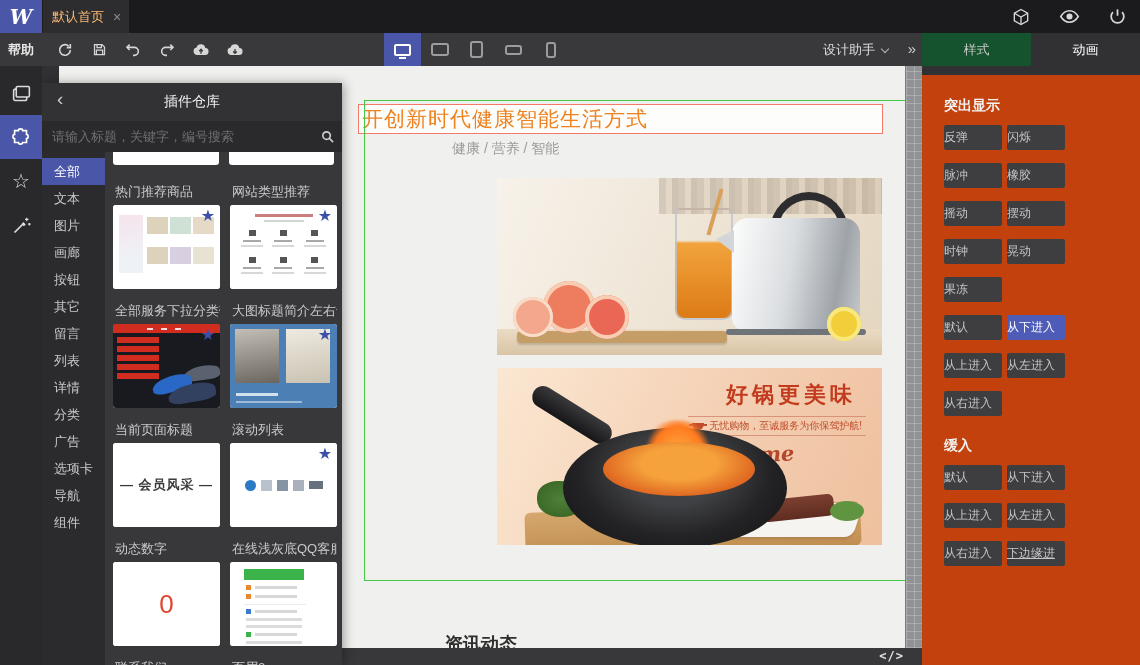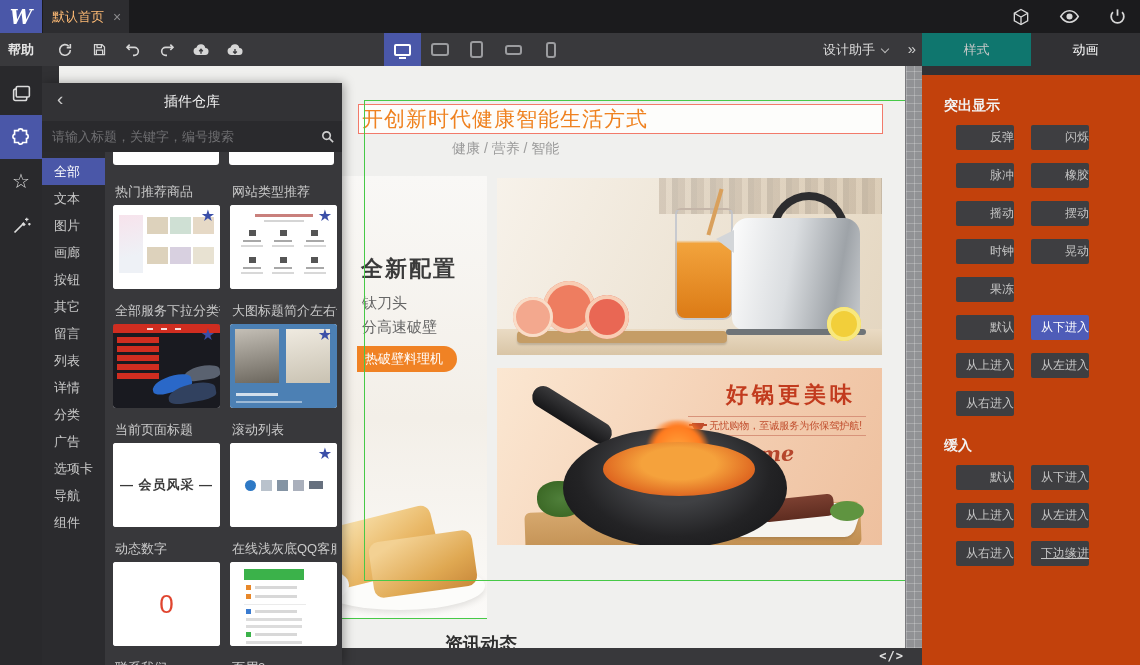--- a/index.html
+++ b/index.html
@@ -35,21 +35,21 @@
   .ic-pl{width:17px;height:10px;border:2px solid currentColor;border-radius:3px}
   .ic-pp{width:10px;height:16px;border:2px solid currentColor;border-radius:3px}
   .assistant{position:absolute;right:34px;top:0;height:33px;line-height:33px;color:#dcdcdc;font-size:13px;white-space:nowrap}
   .chev{display:inline-block;border:solid #b9b9b9;border-width:0 1.5px 1.5px 0;padding:2.5px;
         transform:rotate(45deg);margin-left:7px;vertical-align:2px}
   .more{position:absolute;right:6px;top:0;height:33px;line-height:31px;color:#cfcfcf;font-size:15px}
 
   
   .side-tabs{position:absolute;left:922px;top:33px;width:218px;height:33px;background:#242427;display:flex;z-index:30}
   .side-tab{flex:1;line-height:33px;text-align:center;font-size:13px;color:#c9c9c9}
-  .side-tab.styl{background:#0f766e}
+  .side-tab.styl{background:#14532d}
   .side-tab.anim{background:#313134;color:#fff}
 
   
   .rail{position:absolute;left:0;top:66px;width:42px;height:599px;background:#29292c;z-index:25;padding-top:5px}
   .rail-item{width:42px;height:44px;display:flex;align-items:center;justify-content:center;color:#dcdcdc}
   .rail-item.active{background:var(--accent)}
   .rail-star{font-size:20px;line-height:1;color:#dcdcdc}
 
   
   .canvas{position:absolute;left:59px;top:66px;width:863px;height:582px;background:#f0f0ee;overflow:hidden;z-index:1}
@@ -230,49 +230,38 @@
        linear-gradient(#d8d8d8 0 0) 9px center/42px 3px no-repeat}
   .rb{background:linear-gradient(#3a7bd0 0 0) left center/5px 5px no-repeat,
        linear-gradient(#d8d8d8 0 0) 9px center/42px 3px no-repeat}
   .rg{background:linear-gradient(#3bb24a 0 0) left center/5px 5px no-repeat,
        linear-gradient(#d8d8d8 0 0) 9px center/42px 3px no-repeat}
 
   
   .anim-panel{position:absolute;left:922px;top:75px;width:218px;height:599px;background:#c2410c;z-index:20;overflow:hidden}
   .anim-inner{padding:14px 12px 0 22px;height:540px;overflow:hidden}
   .sec{font-size:14px;font-weight:bold;color:#f2f2f2;margin:8px 0 10px}
-  .abtn{display:inline-block;width:58px;height:25px;line-height:25px;text-align:right;background:#3e3e41;
-        color:#c6c6c6;font-size:12px;border-radius:2px;margin:0 5px 9px 12px;white-space:nowrap;overflow:hidden}
+  .abtn{display:inline-block;width:58px;height:25px;line-height:25px;text-align:left;background:#3e3e41;
+        color:#c6c6c6;font-size:12px;border-radius:2px;margin:0 5px 9px 0;white-space:nowrap;overflow:hidden}
   .abtn.active{background:var(--active-btn);color:#fff}
   .abtn.u{text-decoration:underline}
   .clear-btn{position:absolute;left:22px;top:554px;width:182px;height:26px;line-height:26px;text-align:center;
              background:#3e3e41;color:#dedede;font-size:13px;border-radius:2px}
 </style>
 </head>
 <body>
 
 <div id="app">
 
   <div class="canvas">
     <div class="headline-box">
       <div class="headline">开创新时代健康智能生活方式</div>
     </div>
     <div class="subtitle">健康 / 营养 / 智能</div>
 
-    <div class="promo">
-      <div class="promo-title">全新配置</div>
-      <div class="promo-l1">钛刀头</div>
-      <div class="promo-l2">分高速破壁</div>
-      <div class="promo-btn">热破壁料理机</div>
-      <i class="plate"></i>
-      <i class="toast1"></i>
-      <i class="toast2"></i>
-      <i class="egg"></i>
-      <i class="yolk"></i>
-    </div>
 
     <div class="kettle-img">
       <i class="shelf"></i>
       <i class="counter"></i>
       <i class="board"></i>
       <i class="pitcher"></i>
       <i class="straw"></i>
       <i class="glass2"></i>
       <i class="kettle-handle"></i>
       <i class="kettle-body"></i>

